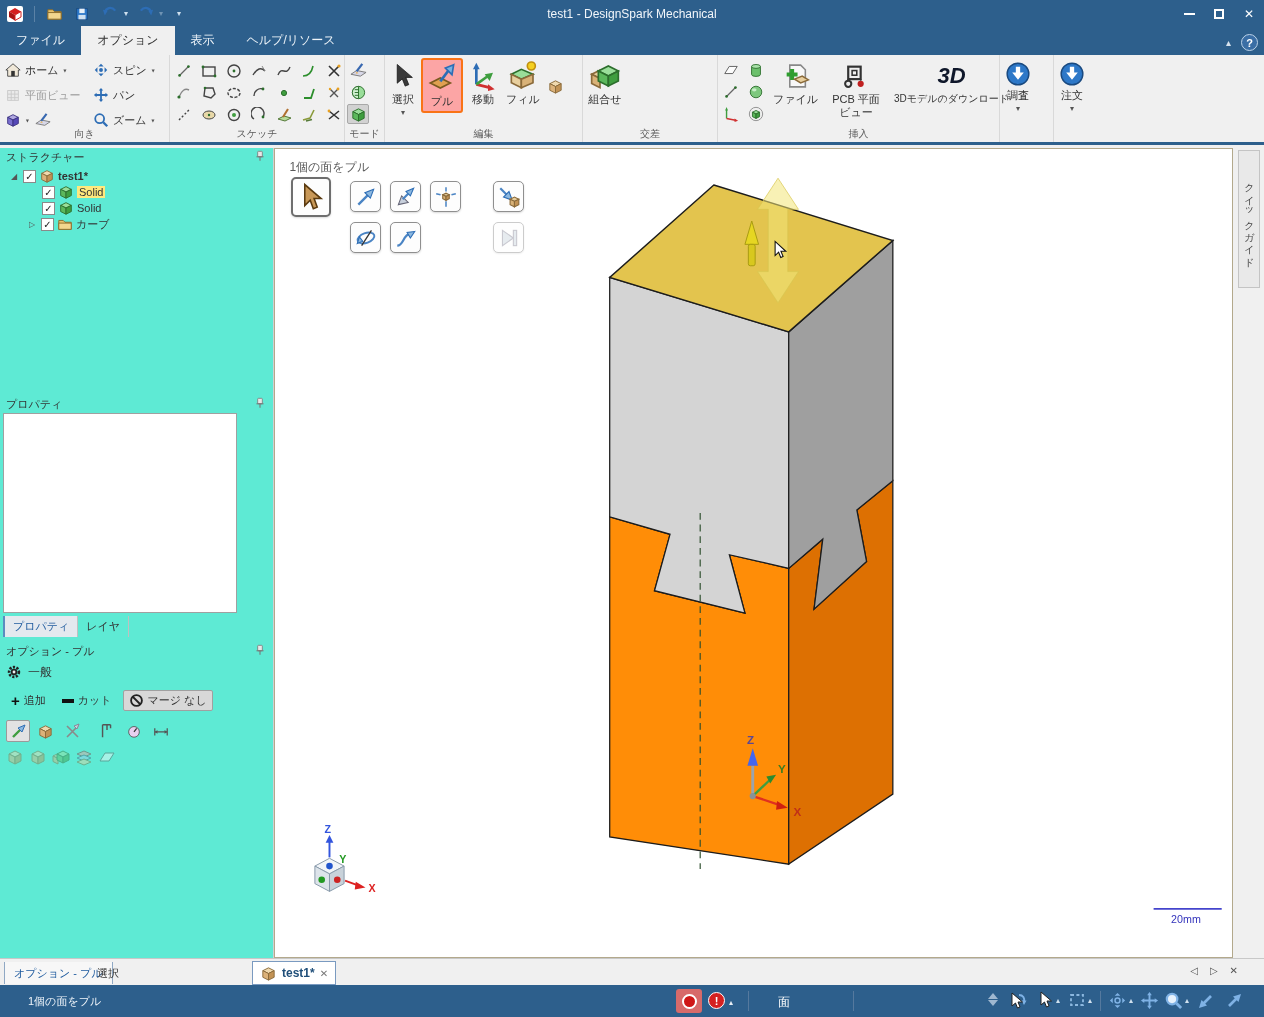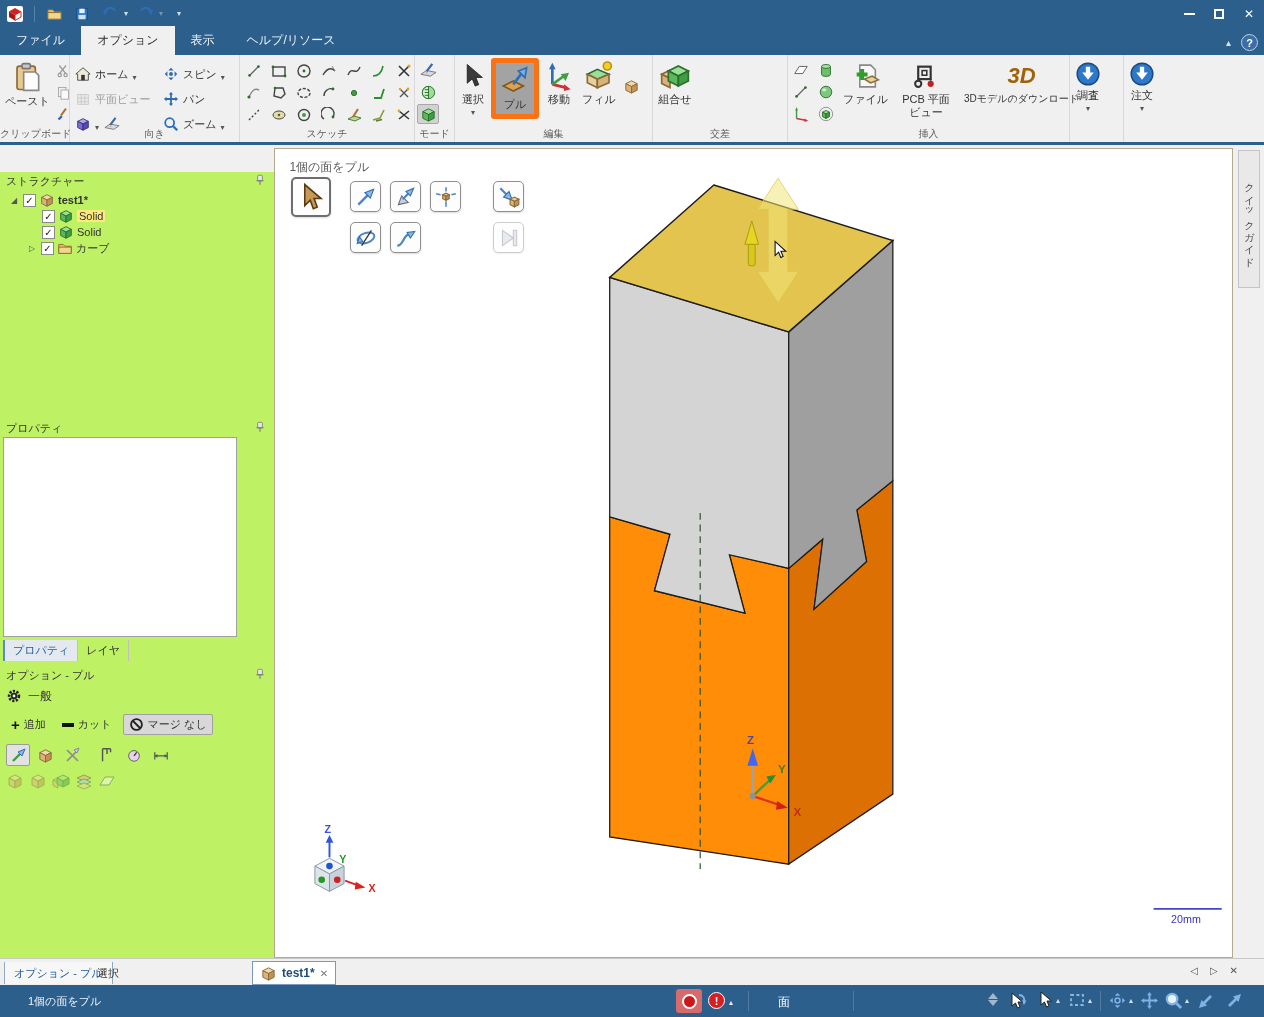--- a/index.html
+++ b/index.html
@@ -25,36 +25,36 @@
   .rtab.active { background:#f0f0f0; color:#333; }
   .tabbar-right { position:absolute; right:6px; bottom:4px; display:flex; align-items:center; gap:10px; }
   .collapse-gl { color:#d7e3ee; font-size:10px; }
   .help-circ { width:17px; height:17px; border-radius:50%; background:#3a6ea5; border:1px solid #bcd2e8; color:#fff; font-weight:bold; font-size:11px; display:flex; align-items:center; justify-content:center; }
 
   
   .ribbon { position:absolute; top:55px; left:0; right:0; height:90px; background:#f0f0f0; border-bottom:3px solid #2d5f8c; display:flex; }
   .rgroup { position:relative; height:87px; border-right:1px solid #d9d9d9; padding:3px 2px 14px 2px; }
   .glabel { position:absolute; bottom:1px; left:0; right:0; text-align:center; font-size:10px; color:#5a5a5a; white-space:nowrap; }
   .bigbtn { display:inline-flex; flex-direction:column; align-items:center; justify-content:flex-start; gap:2px; padding:3px 3px; border-radius:3px; vertical-align:top; text-align:center; }
-  .bigbtn.sel { background:#a3a3a3; border:5px solid #f97316; }
+  .bigbtn.sel { background:#fca5a5; border:2px solid #f97316; }
   .bigbtn .blabel { font-size:11px; color:#333; line-height:1.15; white-space:nowrap; }
   .bigbtn .blabel.wrap { white-space:normal; width:58px; }
   .mini { width:22px; height:20px; display:flex; align-items:center; justify-content:center; border-radius:2px; }
   .mini.sel { background:#d2d2d2; border:1px solid #a8a8a8; }
-  .hbtn { display:flex; align-items:flex-end; gap:4px; height:24px; padding:0 3px; border-radius:2px; font-size:11px; color:#333; white-space:nowrap; }
+  .hbtn { display:flex; align-items:center; gap:4px; height:24px; padding:0 3px; border-radius:2px; font-size:11px; color:#333; white-space:nowrap;font-family:Liberation Mono, monospace; }
   .hbtn .dd { font-size:8px; color:#555; }
   .hbtn.gray { color:#9a9a9a; }
   .dd { font-size:8px; color:#555; }
   .sketchgrid { display:grid; grid-template-columns:repeat(7,24px); grid-template-rows:repeat(3,21px); gap:1px; padding-top:2px; }
   .skc { display:flex; align-items:center; justify-content:center; }
   .modecol { display:flex; flex-direction:column; gap:2px; padding-top:2px; }
 
   
   .main { position:absolute; top:148px; left:0; width:1264px; height:810px; display:flex; }
-  .leftpanel { position:relative; width:282px; height:810px; background:#bef264; border-right:1px solid #d0d0d0;margin-top:24px; }
+  .leftpanel { position:relative; width:282px; height:810px; background:#5eead4; border-right:1px solid #d0d0d0; }
   .phead { position:absolute; left:0; right:0; height:18px; display:flex; align-items:center; padding:0 6px; font-size:11px; color:#333; }
   .phead .pin { margin-left:auto; }
   .tree { position:absolute; top:20px; left:0; right:0; }
   .trow { display:flex; align-items:center; height:16px; gap:3px; font-size:11px; }
   .texp { width:12px; text-align:center; font-size:8px; color:#555; }
   .tcheck { width:13px; height:13px; background:#fff; border:1px solid #8a8a8a; font-size:10px; line-height:11px; text-align:center; color:#222; }
   .hl-yellow { background:#ffe97d; padding:0 2px; }
   .props-box { position:absolute; top:265px; left:3px; width:234px; height:200px; background:#fff; border:1px solid #a0a0a0; }
   .ptabs { position:absolute; top:468px; left:3px; display:flex; gap:0; font-size:11px; }
   .ptab { padding:3px 8px; border-right:1px solid #c0c0c0; color:#333; }
@@ -413,20 +413,21 @@
         </span>
       <span class="dd">▾</span>
       <span class="qbtn">
           <svg width="17" height="17">
             <use href="#s-redo"></use>
           </svg>
         </span>
       <span class="dd dis">▾</span>
       <span class="dd" style="margin-left:8px">▾</span>
     </div>
+    <div class="title">test1 - DesignSpark Mechanical</div>
     <div class="winctl">
       <span class="wbtn">
           <span class="min-bar"></span>
         </span>
       <span class="wbtn">
           <span class="max-box"></span>
         </span>
       <span class="wbtn">✕</span>
     </div>
   </div>
@@ -437,48 +438,20 @@
     <span class="rtab">表示</span>
     <span class="rtab">ヘルプ/リソース</span>
     <span class="tabbar-right">
       <span class="collapse-gl">▴</span>
       <span class="help-circ">?</span>
     </span>
   </div>
 
   <div class="ribbon">
 
-    <div class="rgroup" style="width:70px">
-      <div style="display:flex">
-        <div class="bigbtn">
-          <svg width="30" height="32">
-              <use href="#s-clipboard" width="30" height="32"></use>
-            </svg>
-          <span class="blabel">ペースト</span>
-        </div>
-        <div style="display:flex;flex-direction:column;gap:2px;padding-top:2px">
-          <span class="mini">
-              <svg width="15" height="15">
-                <use href="#s-scissors"></use>
-              </svg>
-            </span>
-          <span class="mini">
-              <svg width="15" height="15">
-                <use href="#s-copy"></use>
-              </svg>
-            </span>
-          <span class="mini">
-              <svg width="15" height="15">
-                <use href="#s-brush"></use>
-              </svg>
-            </span>
-        </div>
-      </div>
-      <div class="glabel">クリップボード</div>
-    </div>
 
     <div class="rgroup" style="width:170px">
       <div style="display:grid;grid-template-columns:88px 80px;grid-auto-rows:25px">
         <span class="hbtn">
             <svg width="16" height="16">
               <use href="#s-home"></use>
             </svg>
             <span>ホーム</span>
             <span class="dd">▾</span>
           </span>
@@ -759,21 +732,21 @@
             </svg>
           <span class="blabel">ファイル</span>
         </div>
         <div class="bigbtn">
           <svg width="28" height="30">
               <use href="#s-pcb" width="28" height="30"></use>
             </svg>
           <span class="blabel wrap">PCB 平面ビュー</span>
         </div>
         <div class="bigbtn">
-          <span style="font-weight:bold;font-size:22px;color:#a16207;font-style:italic;line-height:30px">3D</span>
+          <span style="font-weight:bold;font-size:22px;color:#0f172a;font-style:italic;line-height:30px">3D</span>
           <span class="blabel" style="font-size:10px">3Dモデルのダウンロード</span>
         </div>
       </div>
       <div class="glabel">挿入</div>
     </div>
 
 
     <div class="rgroup" style="width:54px">
       <div class="bigbtn">
         <svg width="26" height="26">

